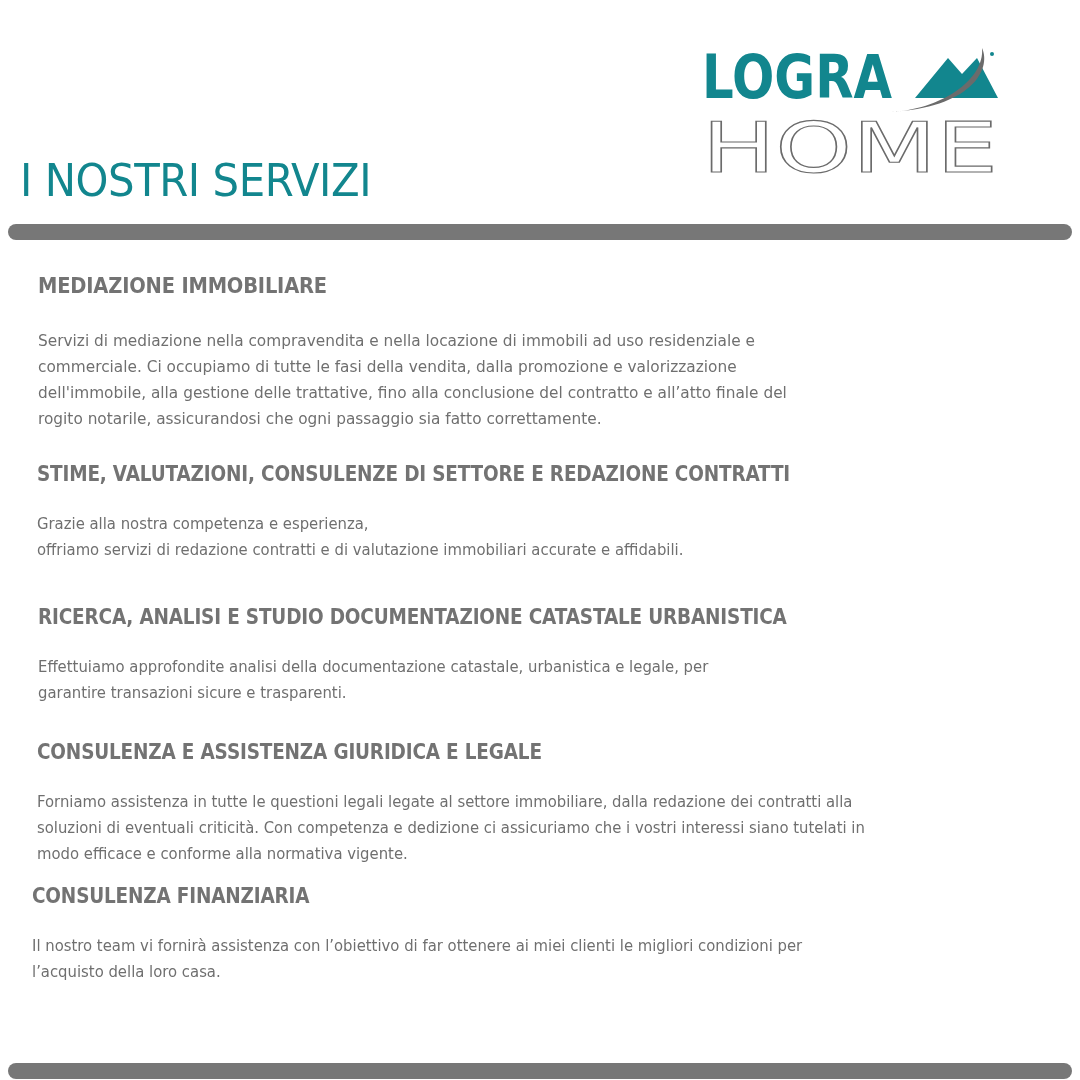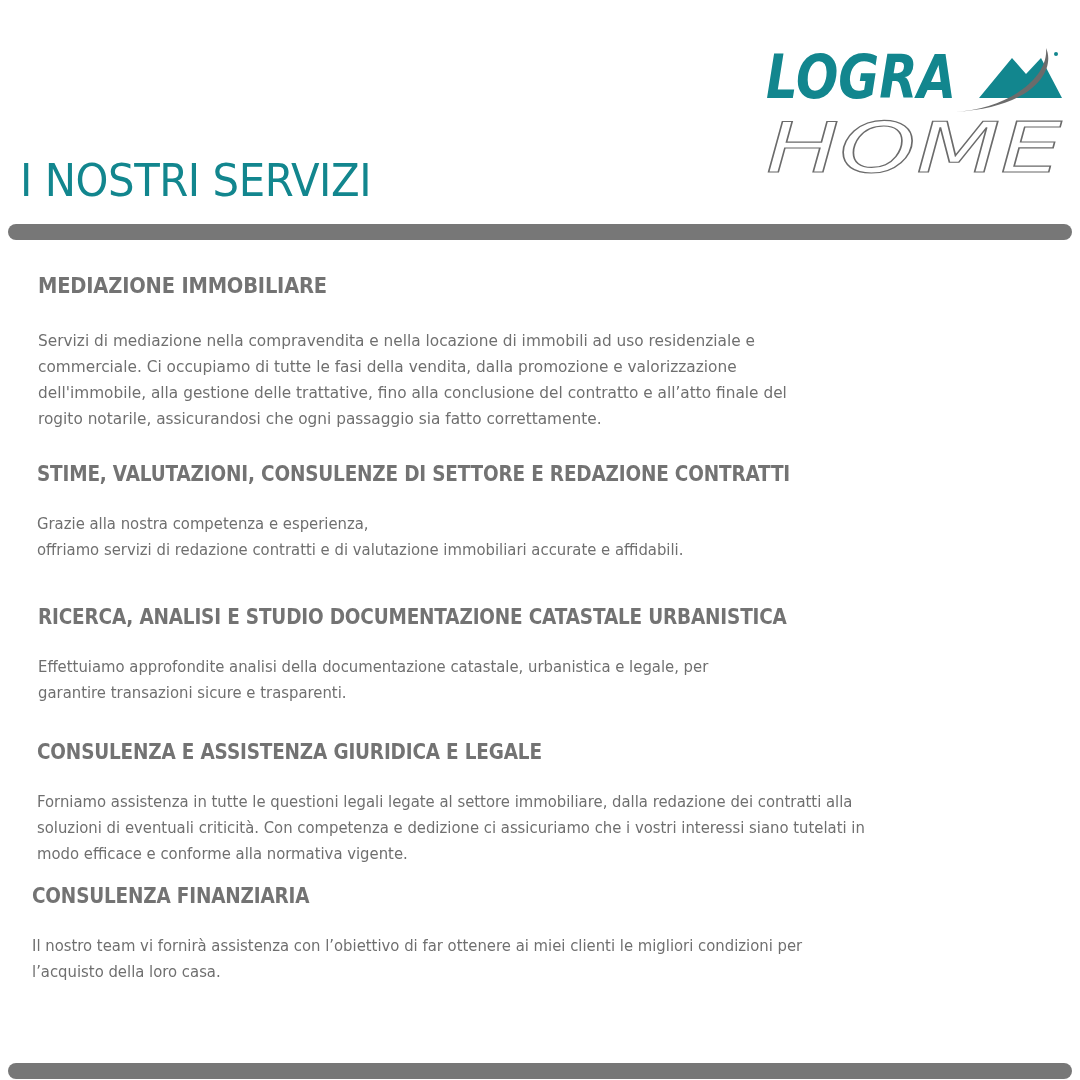--- a/index.html
+++ b/index.html
@@ -1,17 +1,17 @@
 <!DOCTYPE html>
 <html><head>
   <meta charset="utf-8">
   <style>
     html, body { margin: 0; padding: 0; background: #ffffff; }
     body { width: 1080px; height: 1080px; position: relative; overflow: hidden; font-family: "Liberation Sans", sans-serif; }
-    .logo { position: absolute; left: 764px; top: 40px; width: 300px; height: 140px; font-style: italic; }
+    .logo { position: absolute; left: 700px; top: 40px; width: 300px; height: 140px; }
     .logo svg { width: 100%; height: 100%; }
     .page-title { position: absolute; left: 20px; top: 158px; margin: 0; font-family: "DejaVu Sans", sans-serif; font-weight: normal; font-size: 45px; letter-spacing: -0.5px; color: #12868e; line-height: 1; transform: scaleX(0.93); transform-origin: left; }
     .bar { position: absolute; left: 8px; width: 1064px; height: 16px; background: #777777; border-radius: 8px; }
     .bar.top { top: 224px; }
     .bar.bottom { top: 1063px; }
     .section-heading { position: absolute; margin: 0; font-family: "DejaVu Sans", sans-serif; font-weight: bold; font-size: 20.5px; color: #737373; letter-spacing: -0.2px; line-height: 1; white-space: nowrap; transform-origin: left; }
     .section-body { position: absolute; margin: 0; font-family: "DejaVu Sans", sans-serif; font-size: 16.5px; color: #6f6f6f; line-height: 26px; white-space: pre-line; transform-origin: left top; }
     #h1 { left: 38px; top: 276px; transform: scaleX(0.95); }
     #b1 { left: 38px; top: 328px; transform: scaleX(0.93); }
     #h2 { left: 37px; top: 464px; transform: scaleX(0.9); }

